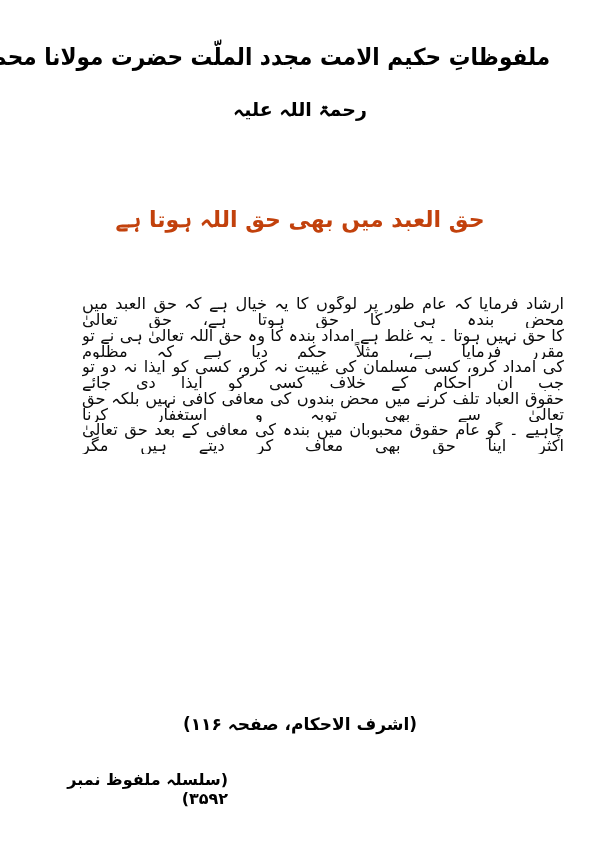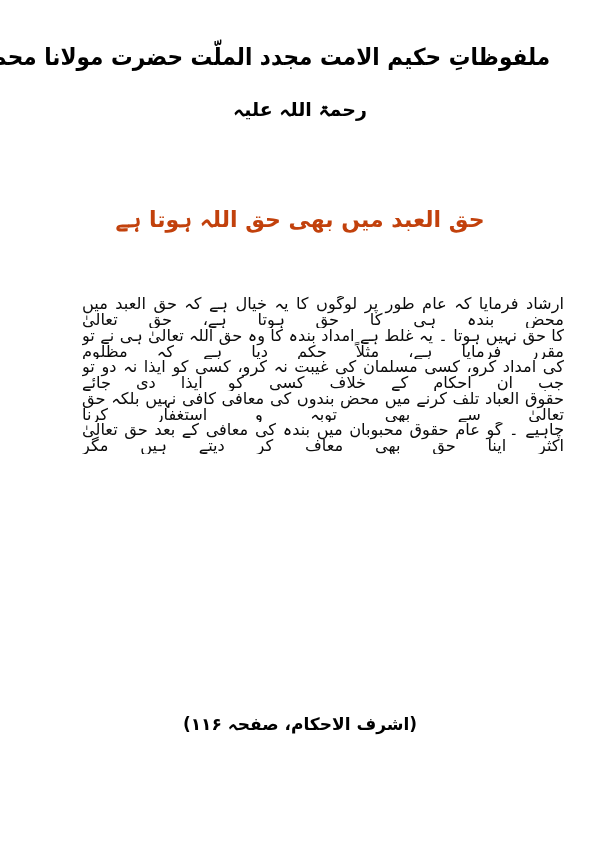--- a/index.html
+++ b/index.html
@@ -157,14 +157,15 @@
     <div class="body-line justify">
       <span>حقوق العباد تلف کرنے میں محض بندوں کی معافی کافی نہیں بلکہ حق تعالیٰ سے بھی توبہ و استغفار کرنا</span>
     </div>
     <div class="body-line justify">
       <span>چاہیے ۔ گو عام حقوق محبوبان میں بندہ کی معافی کے بعد حق تعالیٰ اکثر اپنا حق بھی معاف کر دیتے ہیں مگر</span>
     </div>
   </div>
 
   <div class="citation">(اشرف الاحکام، صفحہ ۱۱۶)</div>
 
+  <div class="footer-serial">(سلسلہ ملفوظ نمبر ۳۵۹۲)</div>
 
 </div>
 
 </body></html>

